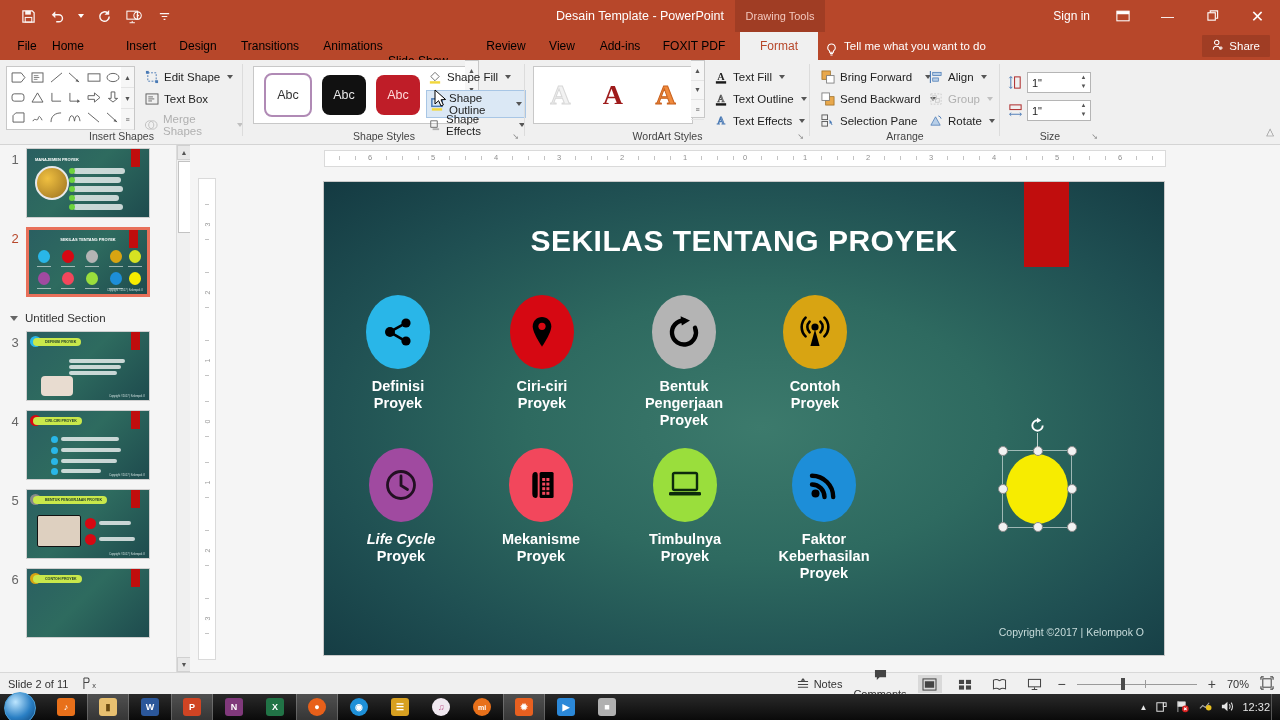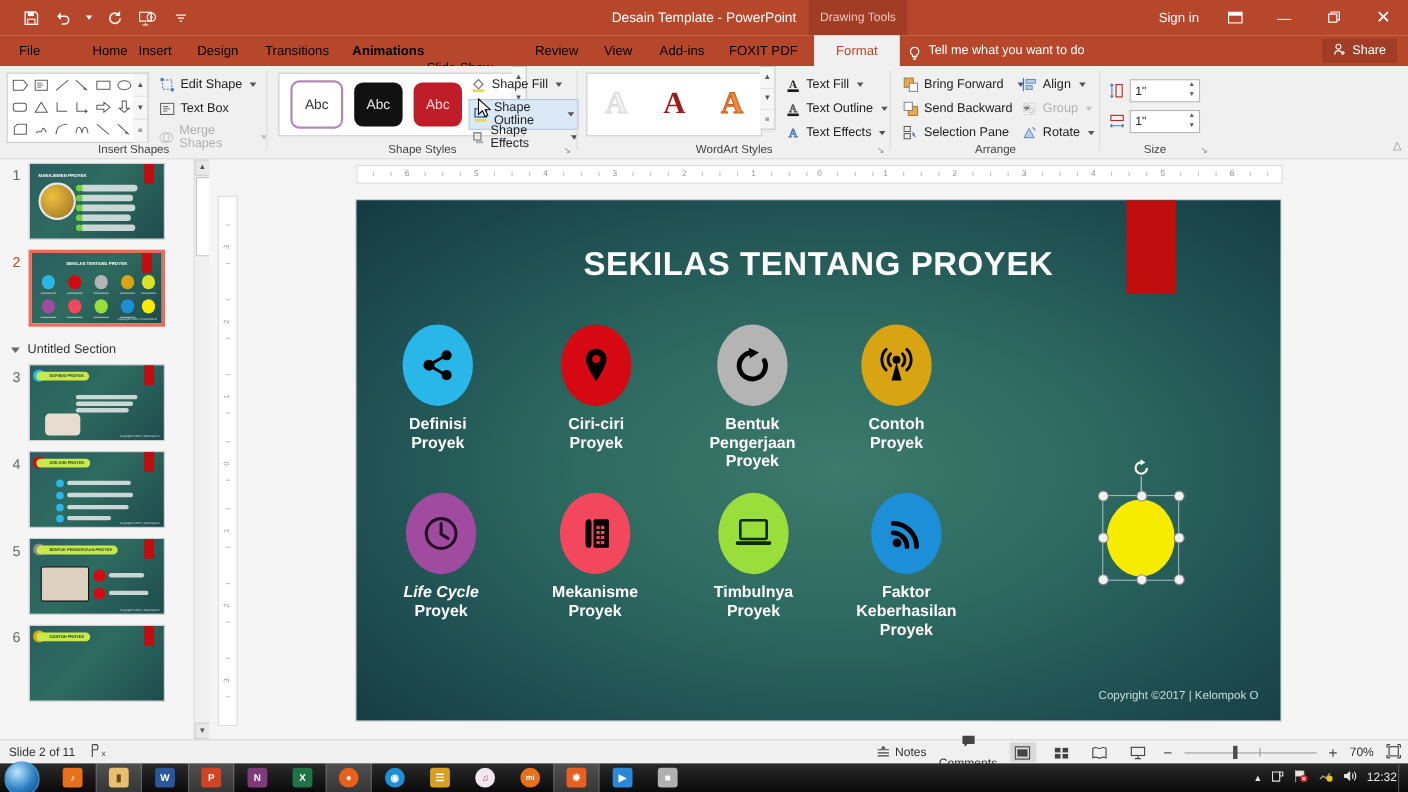--- a/index.html
+++ b/index.html
@@ -202,25 +202,25 @@
             <rect x="1" y="3" width="8" height="8" fill="none" stroke="#fff" stroke-width="1.2"></rect>
             <path d="M3.5 3V1h8v8h-2" fill="none" stroke="#fff" stroke-width="1.2"></path>
           </svg>
       </div>
       <div>✕</div>
     </div>
   </div>
 
   <div class="tabsrow">
     <div class="tab" style="left:10px;width:34px;">File</div>
-    <div class="tab" style="left:76px;width:48px;">Home</div>
+    <div class="tab" style="left:44px;width:48px;">Home</div>
     <div class="tab" style="left:118px;width:46px;">Insert</div>
     <div class="tab" style="left:172px;width:52px;">Design</div>
     <div class="tab" style="left:232px;width:76px;">Transitions</div>
-    <div class="tab" style="left:314px;width:78px;font-weight:bold;">Animations</div>
+    <div class="tab" style="left:314px;width:78px;">Animations</div>
     <div class="tab" style="left:380px;width:76px;margin-top:15px;">Slide Show</div>
     <div class="tab" style="left:480px;width:52px;">Review</div>
     <div class="tab" style="left:540px;width:44px;">View</div>
     <div class="tab" style="left:592px;width:56px;">Add-ins</div>
     <div class="tab" style="left:654px;width:80px;">FOXIT PDF</div>
     <div class="tab active" style="left:740px;width:78px;">Format</div>
 
     <div class="tellme">
       <span class="bulb">
         <svg width="11" height="14" viewBox="0 0 12 15">

